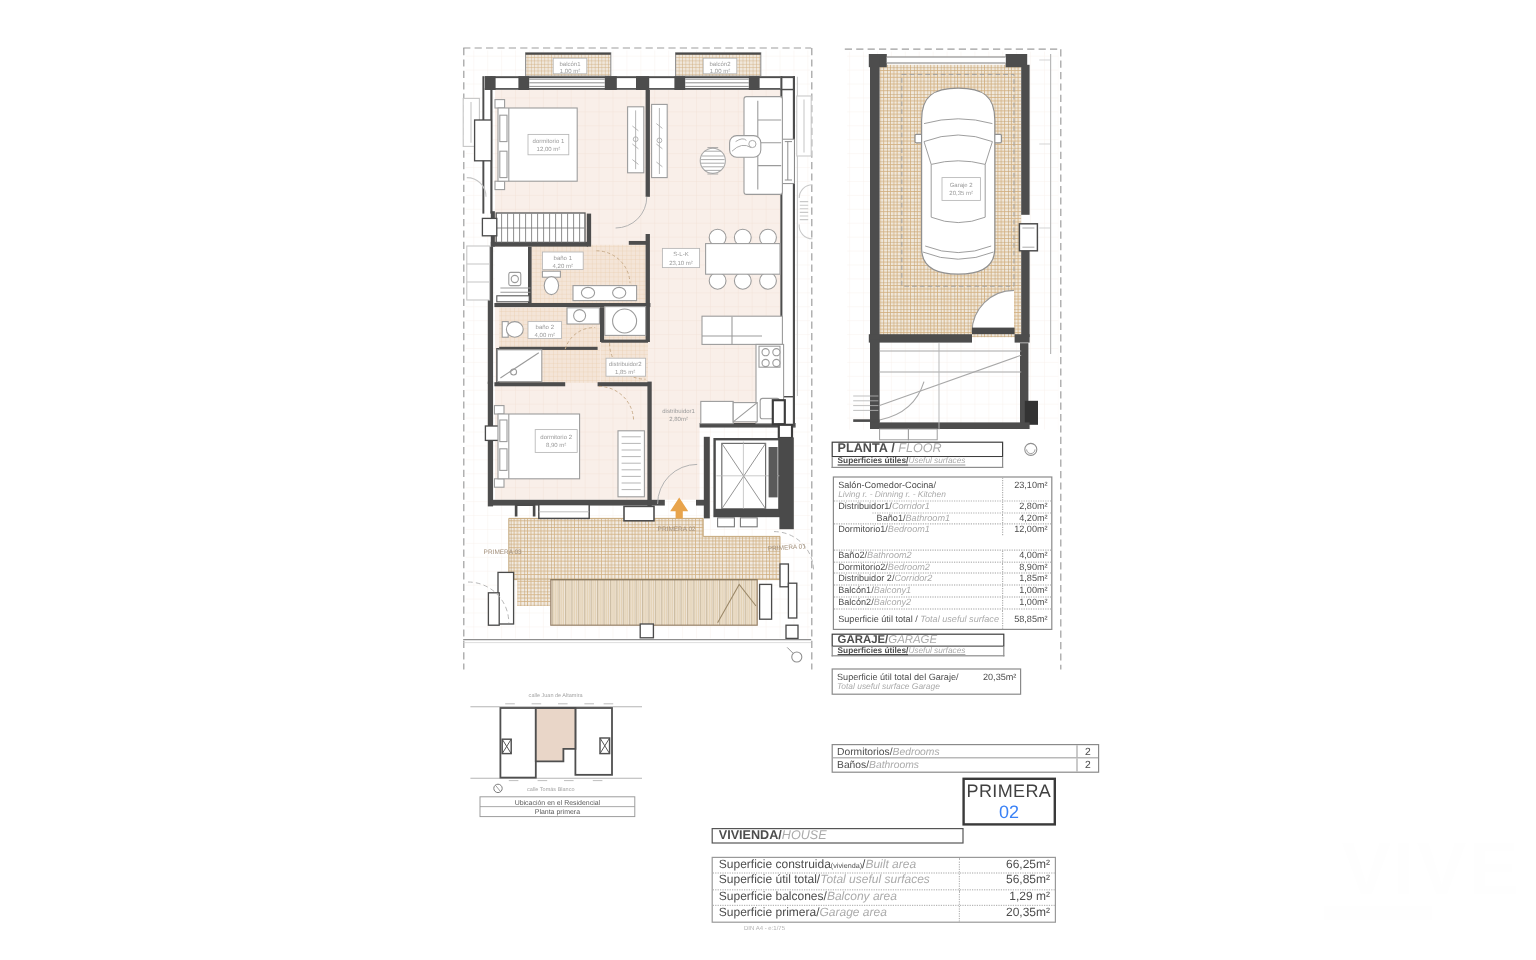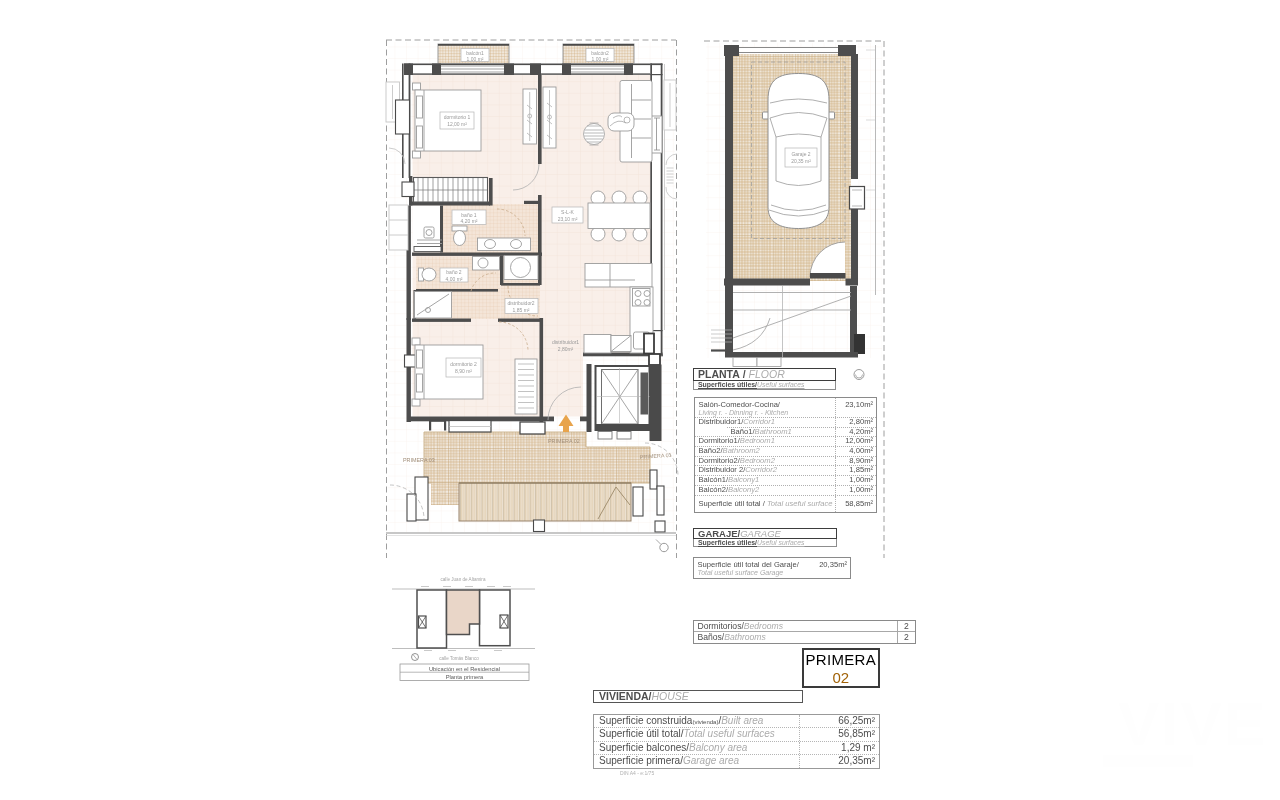--- a/index.html
+++ b/index.html
@@ -458,21 +458,21 @@
     <div class="val" style="width:37px;border-left:1px dotted #b0b0b0;text-align:right;padding-right:3px;">2,80m²</div>
   </div>
   <div class="r" style="display:flex;height:8.7px;border-top:1px dotted #b0b0b0;line-height:8.7px;margin-left:32px;">
     <div style="flex:1;padding-left:3.5px;white-space:nowrap;"><span class="es">Baño1/</span><span class="en">Bathroom1</span></div>
     <div class="val" style="width:37px;border-left:1px dotted #b0b0b0;text-align:right;padding-right:3px;">4,20m²</div>
   </div>
   <div class="r" style="display:flex;height:8.7px;border-top:1px dotted #b0b0b0;line-height:8.7px;">
     <div style="flex:1;padding-left:3.5px;white-space:nowrap;"><span class="es">Dormitorio1/</span><span class="en">Bedroom1</span></div>
     <div class="val" style="width:37px;border-left:1px dotted #b0b0b0;text-align:right;padding-right:3px;">12,00m²</div>
   </div>
-  <div class="r" style="display:flex;height:8.7px;border-top:1px dotted #b0b0b0;line-height:8.7px;">
+  <div class="r" style="display:flex;height:8.7px;border-top:1px dotted #b0b0b0;line-height:8.7px;margin-top:12px;">
     <div style="flex:1;padding-left:3.5px;white-space:nowrap;"><span class="es">Baño2/</span><span class="en">Bathroom2</span></div>
     <div class="val" style="width:37px;border-left:1px dotted #b0b0b0;text-align:right;padding-right:3px;">4,00m²</div>
   </div>
   <div class="r" style="display:flex;height:8.7px;border-top:1px dotted #b0b0b0;line-height:8.7px;">
     <div style="flex:1;padding-left:3.5px;white-space:nowrap;"><span class="es">Dormitorio2/</span><span class="en">Bedroom2</span></div>
     <div class="val" style="width:37px;border-left:1px dotted #b0b0b0;text-align:right;padding-right:3px;">8,90m²</div>
   </div>
   <div class="r" style="display:flex;height:8.7px;border-top:1px dotted #b0b0b0;line-height:8.7px;">
     <div style="flex:1;padding-left:3.5px;white-space:nowrap;"><span class="es">Distribuidor 2/</span><span class="en">Corridor2</span></div>
     <div class="val" style="width:37px;border-left:1px dotted #b0b0b0;text-align:right;padding-right:3px;">1,85m²</div>
@@ -511,22 +511,22 @@
     <div style="flex:1;padding-left:3.5px;"><span class="es">Dormitorios/</span><span class="en">Bedrooms</span></div>
     <div class="val" style="width:17px;border-left:1px solid #a8a8a8;text-align:center;">2</div>
   </div>
   <div style="display:flex;height:10.6px;border-top:1px solid #a8a8a8;line-height:10.4px;">
     <div style="flex:1;padding-left:3.5px;"><span class="es">Baños/</span><span class="en">Bathrooms</span></div>
     <div class="val" style="width:17px;border-left:1px solid #a8a8a8;text-align:center;">2</div>
   </div>
 </div>
 
 <div class="abs" style="left:801.5px;top:648px;width:78.5px;height:40px;border:2.2px solid #3a3a3a;background:#fff;display:flex;flex-direction:column;align-items:center;justify-content:center;">
-  <div style="font-size:15px;line-height:18px;color:#000000;letter-spacing:0.3px;">PRIMERA</div>
-  <div style="font-size:15px;line-height:17px;color:#a16207;">02</div>
+  <div style="font-size:15px;line-height:18px;color:#404040;letter-spacing:0.3px;">PRIMERA</div>
+  <div style="font-size:15px;line-height:17px;color:#3b82f6;">02</div>
 </div>
 
 <div class="abs" style="left:593px;top:689.5px;width:210px;height:13.5px;border:1.2px solid #555;background:#fff;font-size:10.5px;display:flex;align-items:center;padding-left:5px;white-space:nowrap;">
   <span class="es" style="font-weight:bold;">VIVIENDA/</span>
       <span class="en">HOUSE</span>
 </div>
 <div class="abs" style="left:593px;top:713.5px;width:287px;border:1px solid #999;background:#fff;font-size:10px;">
   <div style="display:flex;height:12.6px;line-height:12.4px;">
     <div style="flex:1;padding-left:5px;white-space:nowrap;"><span class="es">Superficie construida</span><span class="es" style="font-size:6px;">(vivienda)</span><span class="es">/</span><span class="en">Built area</span></div>
     <div class="val" style="width:75px;border-left:1px dotted #b5b5b5;text-align:right;padding-right:4px;">66,25m²</div>

